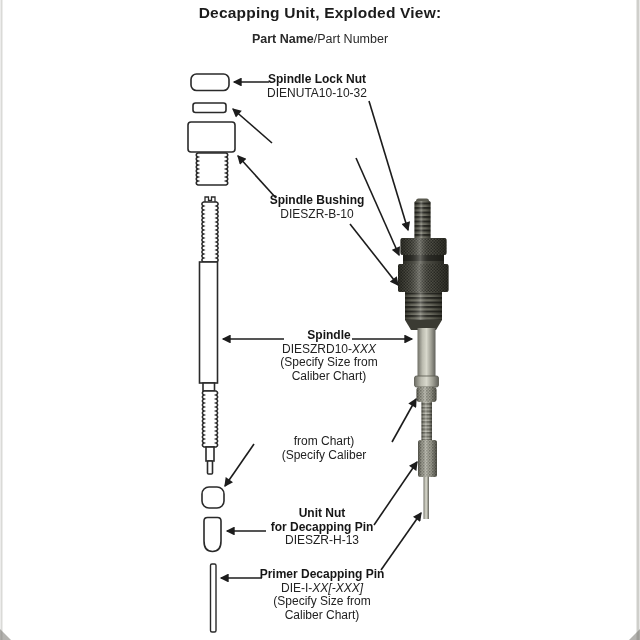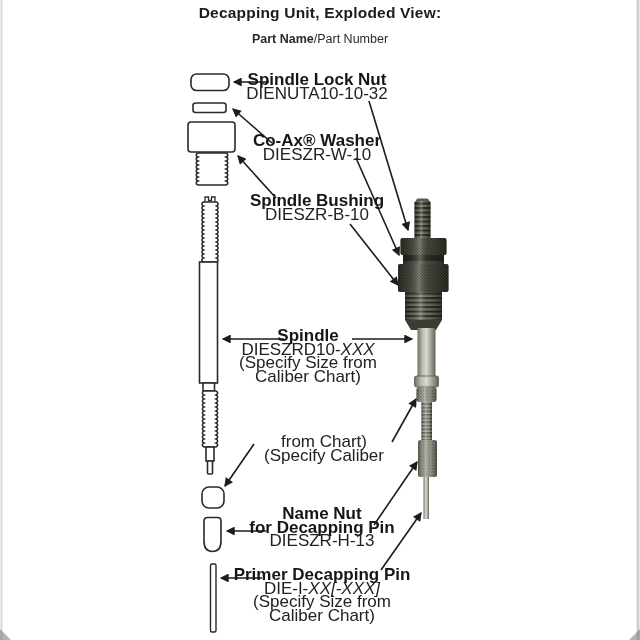--- a/index.html
+++ b/index.html
@@ -8,21 +8,21 @@
     background:#ffffff;color:#1e1e1e;
     font-family:"Liberation Sans","DejaVu Sans",sans-serif;
   }
   .hdr{position:absolute;left:0;top:0;width:100%;text-align:center;}
   .title{font-size:15.5px;font-weight:bold;letter-spacing:.2px;padding-top:4px;color:#1b1b1b;}
   .subtitle{font-size:12.5px;margin-top:10px;color:#2a2a2a;}
   .subtitle .b{font-weight:bold;}
   svg.art{position:absolute;left:0;top:0;}
   .lbl{
     position:absolute;transform:translateX(-50%);
-    text-align:center;font-size:17px;line-height:13.6px;color:#222;
+    text-align:center;font-size:12px;line-height:13.6px;color:#222;
     white-space:nowrap;
   }
   .lbl .n{font-weight:bold;color:#161616;}
   .lbl .i{font-style:italic;}
   .lbl div:empty{display:none;}
 </style>
 </head>
 <body>
 
 <div class="canvas">
@@ -159,44 +159,40 @@
       <line x1="262" y1="578" x2="221" y2="578" marker-end="url(#ah)"></line>
       <line x1="381" y1="570" x2="421" y2="513" marker-end="url(#ah)"></line>
     </g>
   </svg>
 
   <div class="lbl" style="left:317px;top:73px">
     <div class="n">Spindle Lock Nut</div>
     <div class="pn"><span>DIENUTA10-10-32</span><span class="i"></span></div>
   </div>
 
-  <div class="lbl" style="left:317px;top:134px">
-    <div class="n">Co-Ax® Washer</div>
-    <div class="pn"><span>DIESZR-W-10</span><span class="i"></span></div>
-  </div>
 
   <div class="lbl" style="left:317px;top:194px">
     <div class="n">Spindle Bushing</div>
     <div class="pn"><span>DIESZR-B-10</span><span class="i"></span></div>
   </div>
 
-  <div class="lbl" style="left:308px;top:329px">
+  <div class="lbl" style="left:329px;top:329px">
     <div class="n">Spindle</div>
     <div class="pn"><span>DIESZRD10-</span><span class="i">XXX</span></div>
     <div class="note">(Specify Size from</div>
     <div class="note">Caliber Chart)</div>
   </div>
 
   <div class="lbl" style="left:324px;top:435px">
     <div class="note">from Chart)</div>
     <div class="note">(Specify Caliber</div>
   </div>
 
   <div class="lbl" style="left:322px;top:507px">
-    <div class="n">Name Nut</div>
+    <div class="n">Unit Nut</div>
     <div class="n">for Decapping Pin</div>
     <div class="pn"><span>DIESZR-H-13</span><span class="i"></span></div>
   </div>
 
   <div class="lbl" style="left:322px;top:568px">
     <div class="n">Primer Decapping Pin</div>
     <div class="pn"><span>DIE-I-</span><span class="i">XX[-XXX]</span></div>
     <div class="note">(Specify Size from</div>
     <div class="note">Caliber Chart)</div>
   </div>

